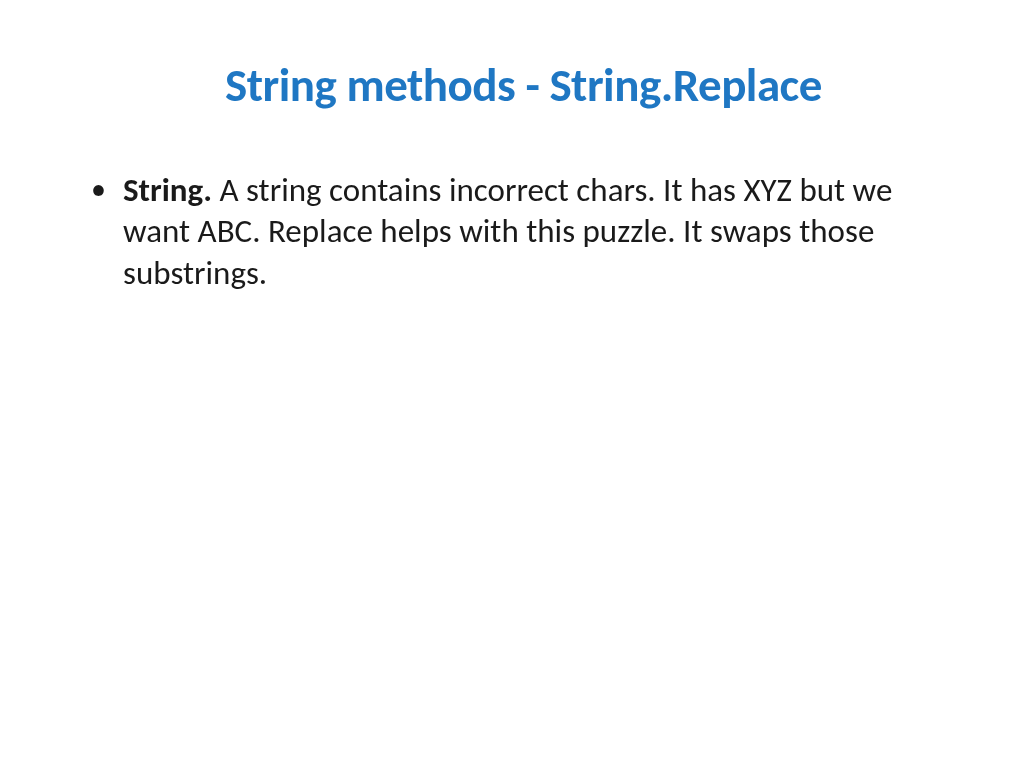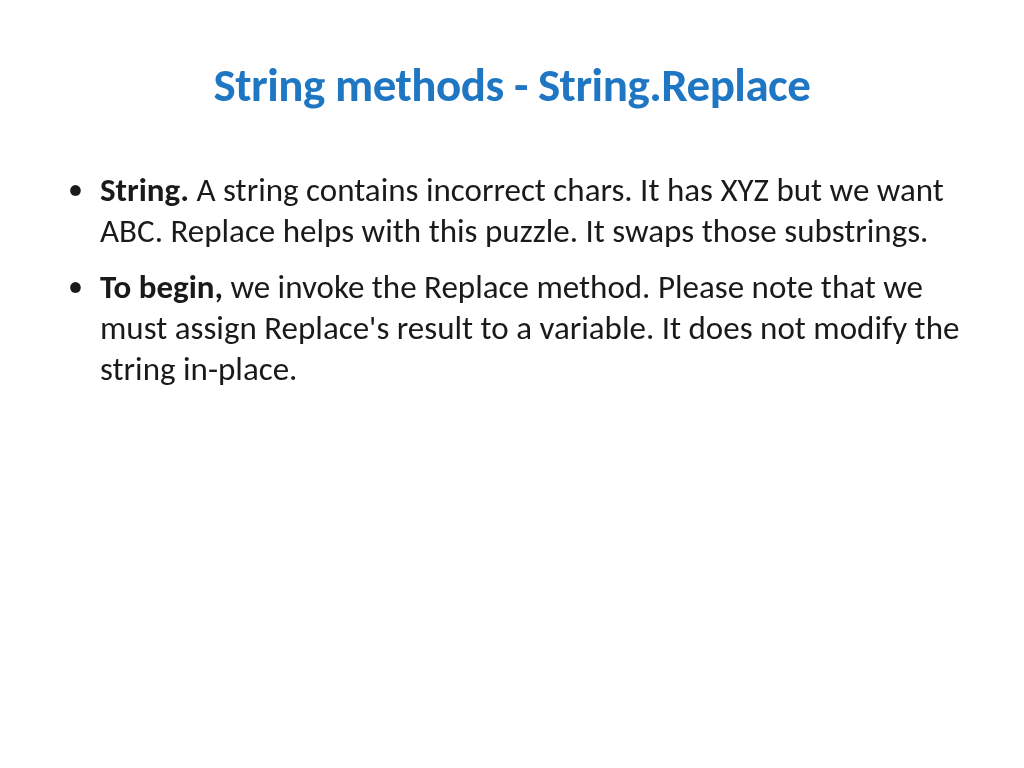--- a/index.html
+++ b/index.html
@@ -6,21 +6,21 @@
     body {
       width: 1024px;
       height: 768px;
       background: #ffffff;
       font-family: Calibri, "Segoe UI", Arial, sans-serif;
       overflow: hidden;
     }
     .slide {
       width: 100%;
       height: 100%;
-      padding: 56px 60px 40px 60px;
+      padding: 56px 60px 40px 83px;
     }
     .title {
       font-size: 47px;
       font-weight: bold;
       color: #1f77c3;
       text-align: center;
       margin-bottom: 56px;
       letter-spacing: -0.5px;
     }
     .bullets {
@@ -47,17 +47,14 @@
   </style>
 </head>
 <body>
 
 <div class="slide">
   <h1 class="title">String methods - String.Replace</h1>
   <ul class="bullets">
     <li>
       <span class="bold">String.</span><span> A string contains incorrect chars. It has XYZ but we want ABC. Replace helps with this puzzle. It swaps those substrings.</span>
     </li>
-    <li>
-      <span class="bold">To begin,</span><span> we invoke the Replace method. Please note that we must assign Replace's result to a variable. It does not modify the string in-place.</span>
-    </li>
   </ul>
 </div>
 
 </body></html>

